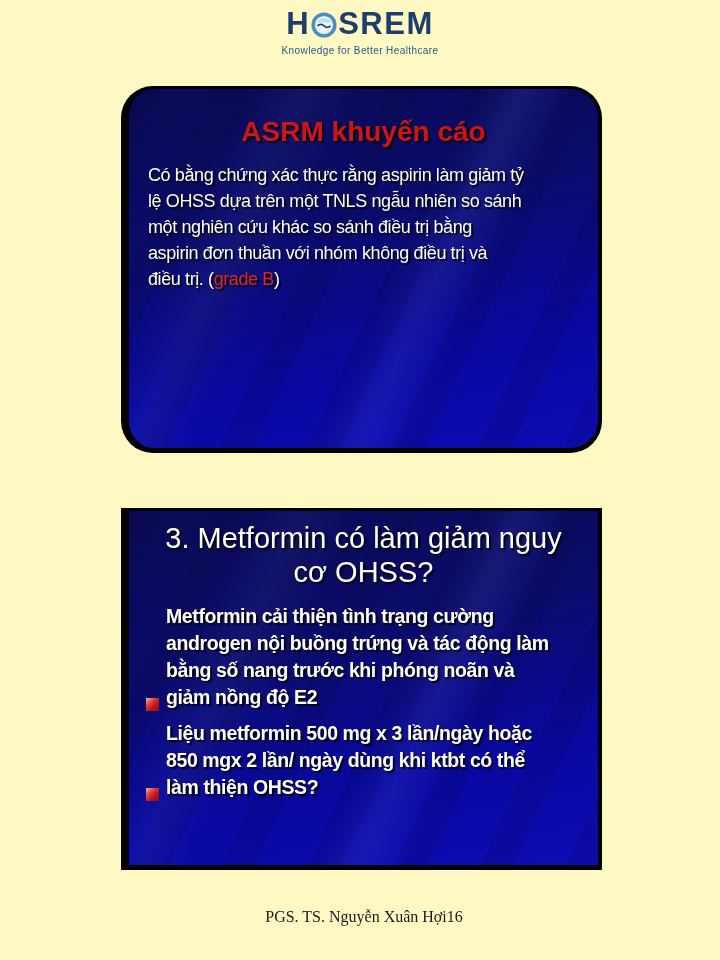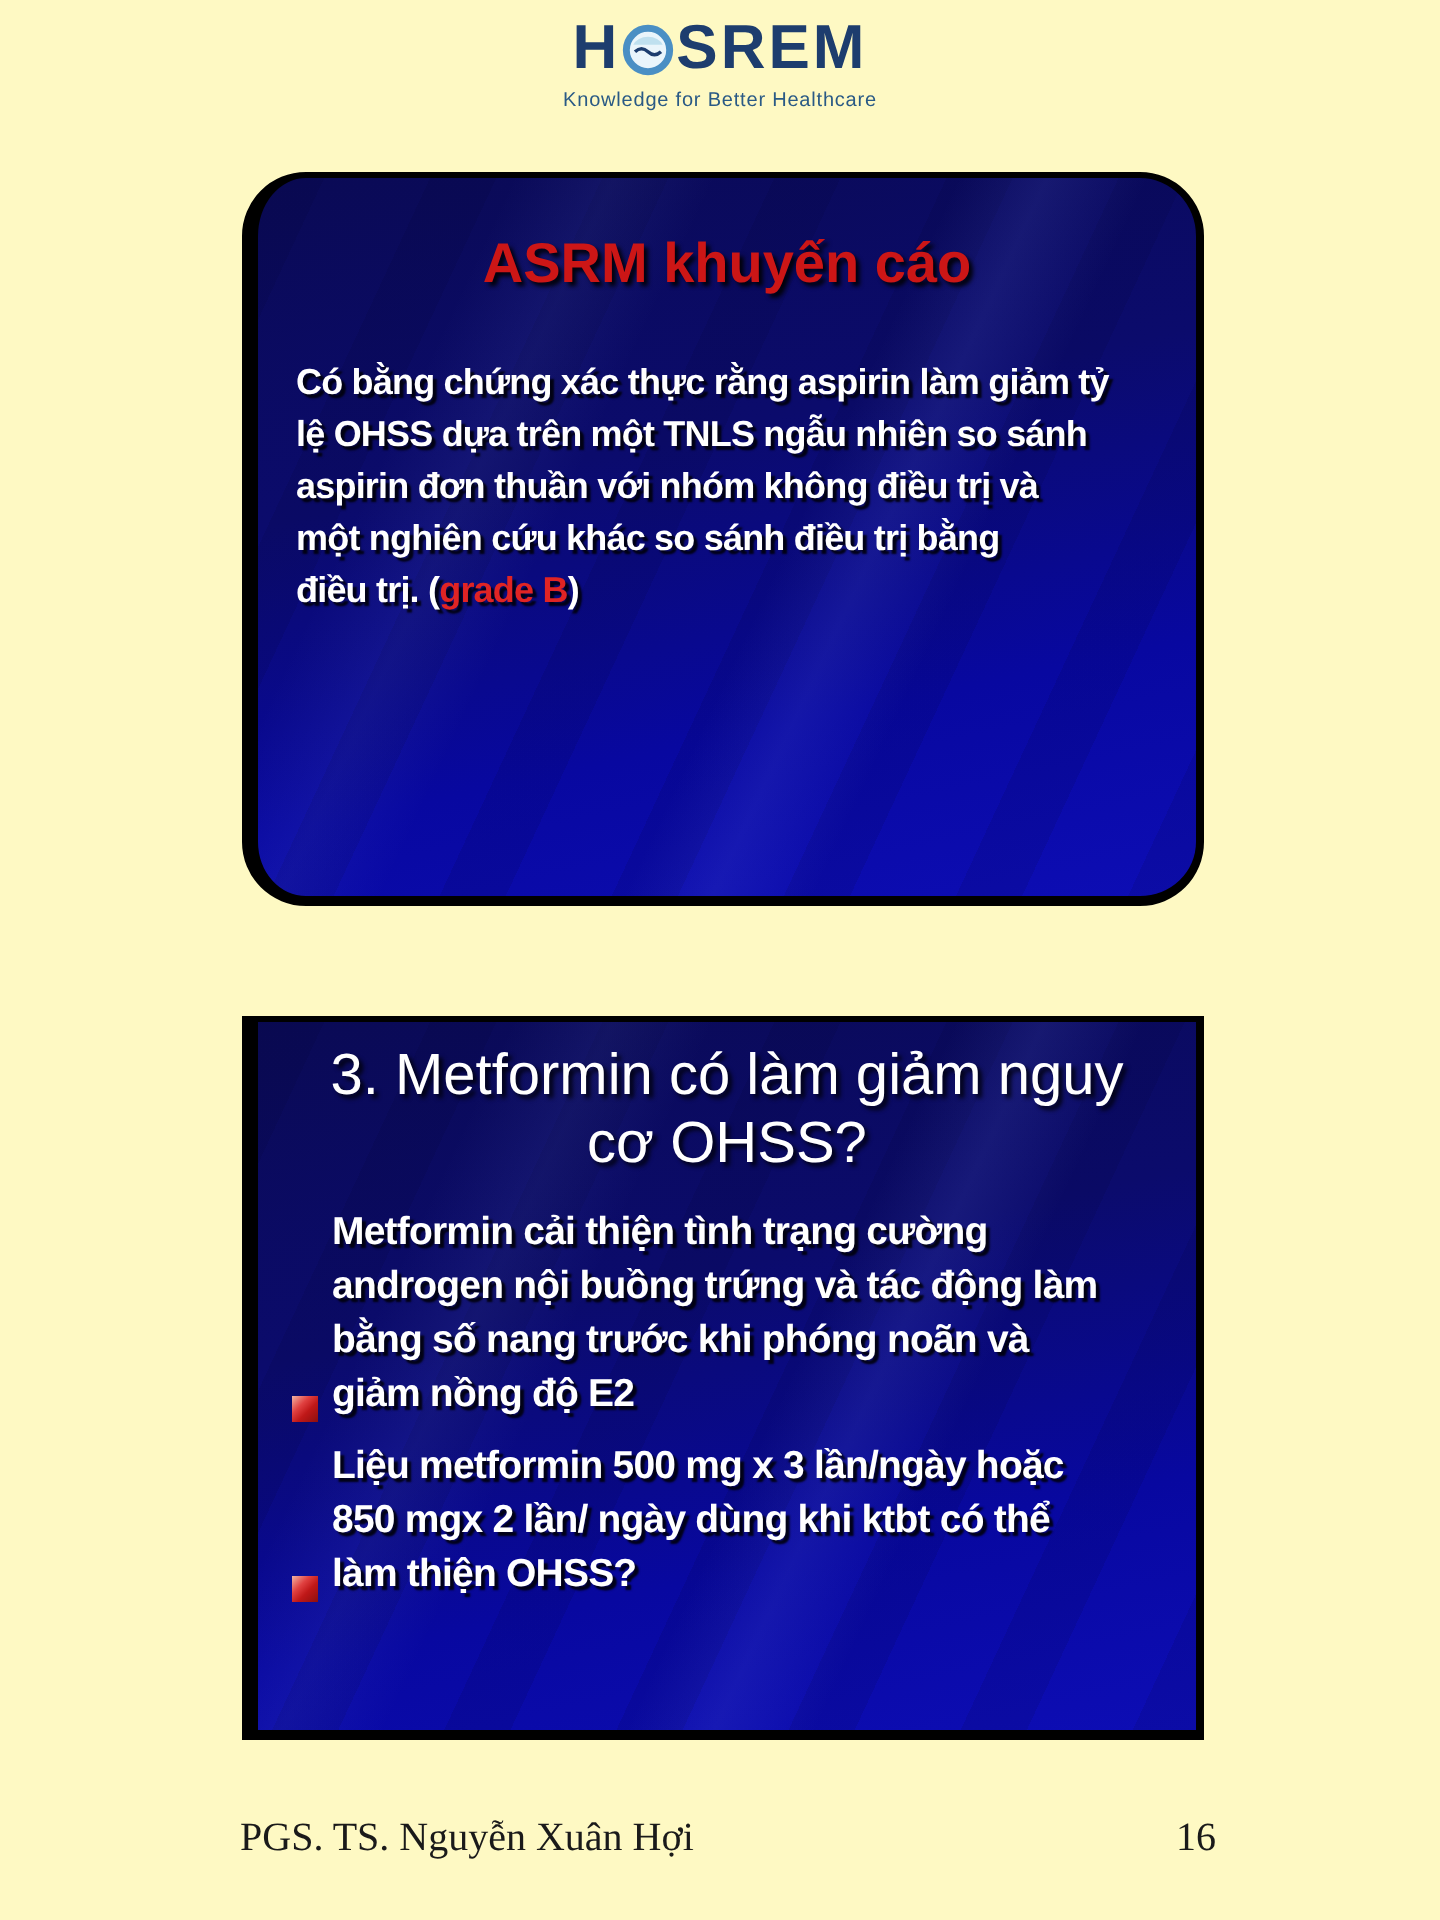--- a/index.html
+++ b/index.html
@@ -64,23 +64,23 @@
   .s1-title {
     margin: 26px 0 0 0;
     text-align: center;
     font-size: 28px;
     font-weight: bold;
     line-height: 34px;
     color: #cc1616;
     text-shadow: 2px 2px 2px rgba(0,0,0,0.9);
   }
   .s1-body {
-    margin: 29px 8px 0 19px;
+    margin: 13px 8px 0 19px;
     color: #ffffff;
-    font-weight: bold;
+    font-weight: normal;
     font-size: 18px;
     line-height: 26px;
     letter-spacing: -0.4px;
     text-shadow: 2px 2px 1px rgba(0,0,10,0.9);
     white-space: nowrap;
   }
   .hl-red {
     color: #e02424;
     text-shadow: 2px 2px 1px rgba(0,0,10,0.9);
   }
@@ -117,23 +117,23 @@
     white-space: nowrap;
   }
 
   
   .footer {
     position: absolute;
     left: 120px;
     top: 908px;
     width: 488px;
     display: flex;
-    justify-content: space-between;
+    justify-content: center;
     font-family: "Liberation Serif", serif;
-    font-size: 20px;
+    font-size: 16px;
     color: #1a1a1a;
   }
 </style>
 </head>
 <body>
 
 <div class="page">
 
   <div class="logo">
     <div class="logo-word">
@@ -144,22 +144,22 @@
         </svg></span><span>SREM</span>
     </div>
     <div class="logo-tagline">Knowledge for Better Healthcare</div>
   </div>
 
   <section class="slide slide-1">
     <h1 class="s1-title">ASRM khuyến cáo</h1>
     <div class="s1-body">
       <div>Có bằng chứng xác thực rằng aspirin làm giảm tỷ</div>
       <div>lệ OHSS dựa trên một TNLS ngẫu nhiên so sánh</div>
+      <div>một nghiên cứu khác so sánh điều trị bằng</div>
       <div>aspirin đơn thuần với nhóm không điều trị và</div>
-      <div>một nghiên cứu khác so sánh điều trị bằng</div>
       <div><span>điều trị. (</span><span class="hl-red">grade B</span><span>)</span></div>
     </div>
   </section>
 
   <section class="slide slide-2">
     <h1 class="s2-title">
       <div>3. Metformin có làm giảm nguy</div>
       <div>cơ OHSS?</div>
     </h1>
     <div class="bullets">

